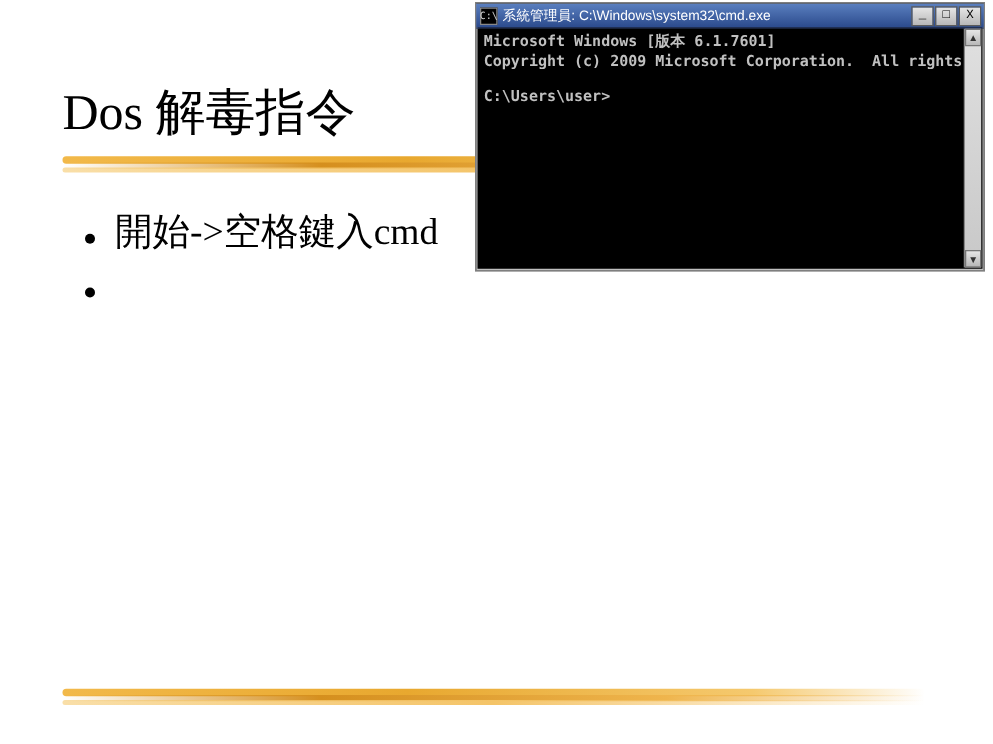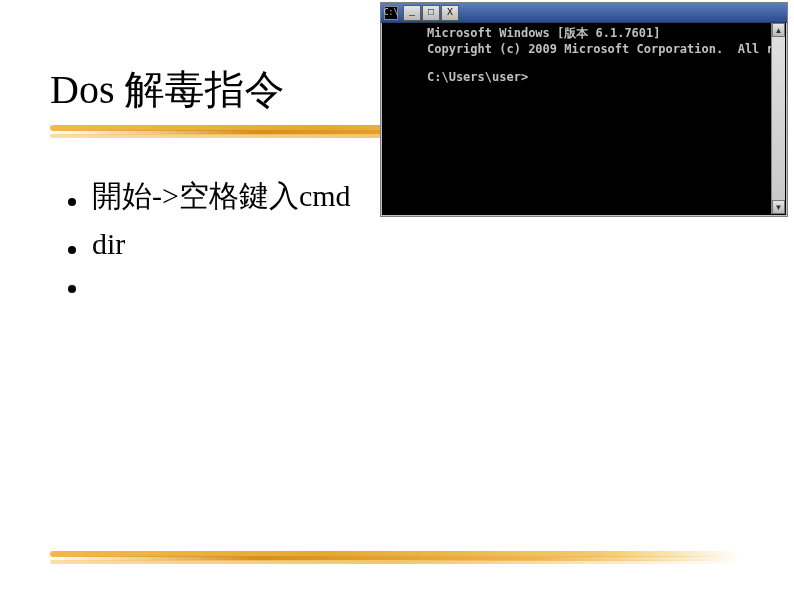--- a/index.html
+++ b/index.html
@@ -42,21 +42,21 @@
     left: 0; right: 0;
     height: 5px;
     border-radius: 3px;
   }
   .stroke.s1 { top: 0; background: linear-gradient(90deg,#f2b94a 0%, #e8a82f 40%, #f5c96e 80%, rgba(245,201,110,0) 100%); height:6px; }
   .stroke.s2 { top: 5px; background: linear-gradient(90deg,rgba(232,168,47,0) 0%, #d58f1e 30%, #efb54d 70%, rgba(239,181,77,0) 100%); height:5px; }
   .stroke.s3 { top: 9px; background: linear-gradient(90deg,rgba(245,201,110,0.6) 0%, #f4c468 50%, rgba(245,201,110,0) 100%); height:4px; }
 
   .bullets {
     position: absolute;
-    top: 176px;
+    top: 165px;
     left: 68px;
     right: 40px;
     text-align: right;
   }
   .bullet-row {
     display: flex;
     align-items: baseline;
     margin-bottom: 10px;
   }
   .bullet-dot {
@@ -140,21 +140,21 @@
     right: 16px;
     bottom: 2px;
     background: #000;
     color: #c0c0c0;
     font-family: "Lucida Console","Consolas",monospace;
     font-size: 12px;
     padding: 2px 4px;
     white-space: pre;
     overflow: hidden;
   }
-  .cmd-body .bold { font-weight: bold; margin-left: 40px; }
+  .cmd-body .bold { font-weight: bold; }
   .cmd-scrollbar {
     position: absolute;
     top: 20px;
     right: 2px;
     bottom: 2px;
     width: 14px;
     background: linear-gradient(#e0e0e0,#c8c8c8);
     border-left: 1px solid #888;
     display: flex;
     flex-direction: column;
@@ -190,30 +190,27 @@
     </div>
   </div>
 
   <div class="bullets">
     <div class="bullet-row">
       <div class="bullet-dot"></div>
       <div class="bullet-text">開始-&gt;空格鍵入cmd</div>
     </div>
     <div class="bullet-row">
       <div class="bullet-dot"></div>
-      <div class="bullet-text">dir</div>
-    </div>
-    <div class="bullet-row">
-      <div class="bullet-dot"></div>
     </div>
   </div>
 
   <div class="cmd-window">
     <div class="cmd-titlebar">
       <div class="cmd-icon">C:\</div>
+      <div class="cmd-title-text">系統管理員: C:\Windows\system32\cmd.exe</div>
       <div class="cmd-buttons">
         <div class="cmd-btn">_</div>
         <div class="cmd-btn">□</div>
         <div class="cmd-btn">X</div>
       </div>
     </div>
     <div class="cmd-body"><span class="bold">Microsoft Windows [版本 6.1.7601]</span>
 <span class="bold">Copyright (c) 2009 Microsoft Corporation.  All rights reserved.</span>
 <span></span>
 <span class="bold">C:\Users\user&gt;</span></div>

